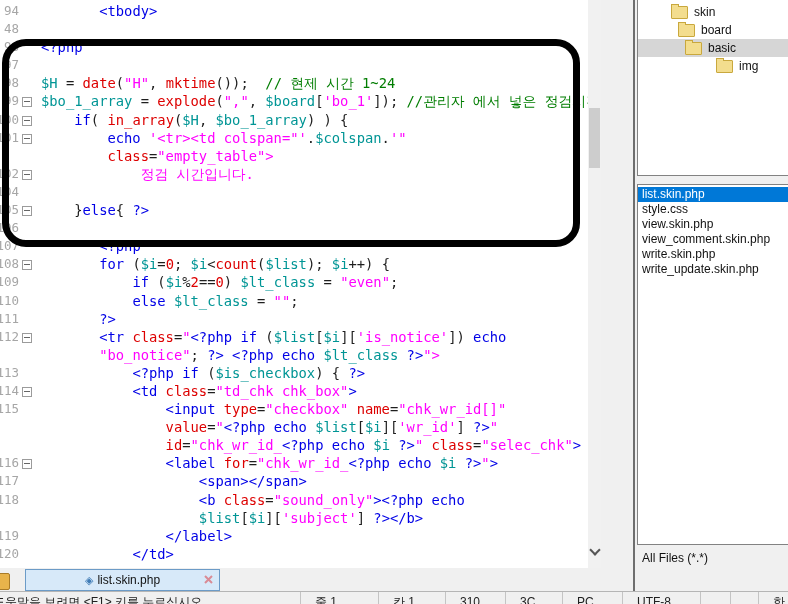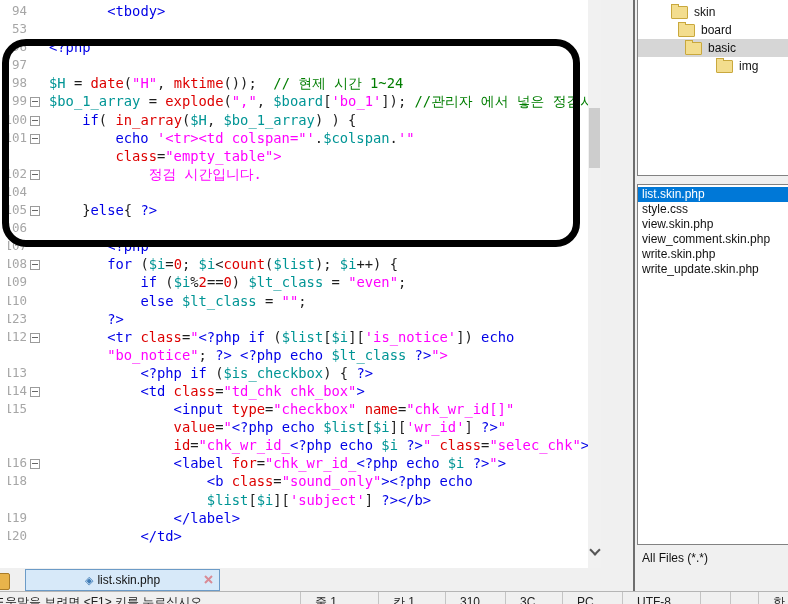--- a/index.html
+++ b/index.html
@@ -1,21 +1,21 @@
 <!DOCTYPE html>
 <html style="--kw: #0000E6; --tag: #0000E6; --fn: #DD0000; --attr: #DD0000; --num: #DD0000; --str: #FF00FF; --var: #009595; --com: #007D00; --pun: #1E1E1E; --lineNumber: #A6A6A6; --selectionBlue: #0078D7; --tabBg: #D7E9F9; --tabBorder: #6C9BC7; --annotation: #000000;"><head>
 <meta charset="utf-8">
 <style>
   html,body{margin:0;padding:0;background:#dcdcdc;}
   .screen{position:relative;width:788px;height:604px;overflow:hidden;background:#f0f0f0;
           font-family:"Liberation Sans",sans-serif;}
 
   
   .editor{position:absolute;left:0;top:0;width:588px;height:568px;background:#fff;overflow:hidden;}
-  .crow{display:flex;height:18.1px;line-height:18.1px;white-space:pre;padding-left:8px;}
+  .crow{display:flex;height:18.1px;line-height:18.1px;white-space:pre;}
   .ln{flex:0 0 19px;direction:rtl;overflow:hidden;text-align:right;color:var(--lineNumber);
       font-family:"DejaVu Sans Mono",monospace;font-size:12.5px;}
   .foldcol{flex:0 0 15px;position:relative;}
   .foldbox{position:absolute;left:3px;top:5px;width:8px;height:8px;border:1px solid #9b9b9b;background:#fff;}
   .foldbox::after{content:"";position:absolute;left:1px;right:1px;top:3px;height:1px;background:#666;}
   .codetext{font-family:"DejaVu Sans Mono",monospace;font-size:13.8px;padding-left:7px;white-space:pre;}
   .tk-kw{color:var(--kw);} .tk-tag{color:var(--tag);text-align:right;} .tk-fn{color:var(--fn);}
   .tk-attr{color:var(--attr);} .tk-str{color:var(--str);} .tk-var{color:var(--var);}
   .tk-com{color:var(--com);} .tk-pun{color:var(--pun);} .tk-num{color:var(--num);}
 
@@ -66,45 +66,46 @@
              font-size:12px;color:#111;padding-left:5px;background:#f0f0f0;}
 </style>
 </head>
 <body>
 
 <div class="screen">
 
   <div class="editor">
     <div id="code-lines" style="padding-top:2px;">
         <div class="crow"><span class="ln">94</span><span class="foldcol"></span><span class="codetext"><span class="tk-pun">       </span><span class="tk-tag">&lt;tbody&gt;</span></span></div>
-        <div class="crow"><span class="ln">53</span><span class="foldcol"></span><span class="codetext"></span></div>
+        <div class="crow"><span class="ln">48</span><span class="foldcol"></span><span class="codetext"></span></div>
         <div class="crow"><span class="ln">96</span><span class="foldcol"></span><span class="codetext"><span class="tk-tag">&lt;?php</span></span></div>
         <div class="crow"><span class="ln">97</span><span class="foldcol"></span><span class="codetext"></span></div>
         <div class="crow"><span class="ln">98</span><span class="foldcol"></span><span class="codetext"><span class="tk-var">$H</span><span class="tk-pun"> = </span><span class="tk-fn">date</span><span class="tk-pun">(</span><span class="tk-str">"H"</span><span class="tk-pun">, </span><span class="tk-fn">mktime</span><span class="tk-pun">());  </span><span class="tk-com">// 현제 시간 1~24</span></span></div>
         <div class="crow"><span class="ln">99</span><span class="foldcol"><span class="foldbox"></span></span><span class="codetext"><span class="tk-var">$bo_1_array</span><span class="tk-pun"> = </span><span class="tk-fn">explode</span><span class="tk-pun">(</span><span class="tk-str">","</span><span class="tk-pun">, </span><span class="tk-var">$board</span><span class="tk-pun">[</span><span class="tk-str">'bo_1'</span><span class="tk-pun">]); </span><span class="tk-com">//관리자 에서 넣은 정검시간</span></span></div>
         <div class="crow"><span class="ln">100</span><span class="foldcol"><span class="foldbox"></span></span><span class="codetext"><span class="tk-pun">    </span><span class="tk-kw">if</span><span class="tk-pun">( </span><span class="tk-fn">in_array</span><span class="tk-pun">(</span><span class="tk-var">$H</span><span class="tk-pun">, </span><span class="tk-var">$bo_1_array</span><span class="tk-pun">) ) {</span></span></div>
         <div class="crow"><span class="ln">101</span><span class="foldcol"><span class="foldbox"></span></span><span class="codetext"><span class="tk-pun">        </span><span class="tk-kw">echo</span><span class="tk-pun"> </span><span class="tk-str">'&lt;tr&gt;&lt;td colspan="'</span><span class="tk-pun">.</span><span class="tk-var">$colspan</span><span class="tk-pun">.</span><span class="tk-str">'"</span></span></div>
         <div class="crow"><span class="ln"></span><span class="foldcol"></span><span class="codetext"><span class="tk-pun">        </span><span class="tk-attr">class</span><span class="tk-pun">=</span><span class="tk-str">"empty_table"&gt;</span></span></div>
         <div class="crow"><span class="ln">102</span><span class="foldcol"><span class="foldbox"></span></span><span class="codetext"><span class="tk-pun">            </span><span class="tk-str">정검 시간입니다.</span></span></div>
         <div class="crow"><span class="ln">104</span><span class="foldcol"></span><span class="codetext"></span></div>
         <div class="crow"><span class="ln">105</span><span class="foldcol"><span class="foldbox"></span></span><span class="codetext"><span class="tk-pun">    }</span><span class="tk-kw">else</span><span class="tk-pun">{ </span><span class="tk-tag">?&gt;</span></span></div>
         <div class="crow"><span class="ln">106</span><span class="foldcol"></span><span class="codetext"></span></div>
         <div class="crow"><span class="ln">107</span><span class="foldcol"></span><span class="codetext"><span class="tk-pun">       </span><span class="tk-tag">&lt;?php</span></span></div>
         <div class="crow"><span class="ln">108</span><span class="foldcol"><span class="foldbox"></span></span><span class="codetext"><span class="tk-pun">       </span><span class="tk-kw">for</span><span class="tk-pun"> (</span><span class="tk-var">$i</span><span class="tk-pun">=</span><span class="tk-num">0</span><span class="tk-pun">; </span><span class="tk-var">$i</span><span class="tk-pun">&lt;</span><span class="tk-fn">count</span><span class="tk-pun">(</span><span class="tk-var">$list</span><span class="tk-pun">); </span><span class="tk-var">$i</span><span class="tk-pun">++) {</span></span></div>
         <div class="crow"><span class="ln">109</span><span class="foldcol"></span><span class="codetext"><span class="tk-pun">           </span><span class="tk-kw">if</span><span class="tk-pun"> (</span><span class="tk-var">$i</span><span class="tk-pun">%</span><span class="tk-num">2</span><span class="tk-pun">==</span><span class="tk-num">0</span><span class="tk-pun">) </span><span class="tk-var">$lt_class</span><span class="tk-pun"> = </span><span class="tk-str">"even"</span><span class="tk-pun">;</span></span></div>
         <div class="crow"><span class="ln">110</span><span class="foldcol"></span><span class="codetext"><span class="tk-pun">           </span><span class="tk-kw">else</span><span class="tk-pun"> </span><span class="tk-var">$lt_class</span><span class="tk-pun"> = </span><span class="tk-str">""</span><span class="tk-pun">;</span></span></div>
-        <div class="crow"><span class="ln">123</span><span class="foldcol"></span><span class="codetext"><span class="tk-pun">       </span><span class="tk-tag">?&gt;</span></span></div>
+        <div class="crow"><span class="ln">111</span><span class="foldcol"></span><span class="codetext"><span class="tk-pun">       </span><span class="tk-tag">?&gt;</span></span></div>
         <div class="crow"><span class="ln">112</span><span class="foldcol"><span class="foldbox"></span></span><span class="codetext"><span class="tk-pun">       </span><span class="tk-tag">&lt;tr</span><span class="tk-pun"> </span><span class="tk-attr">class</span><span class="tk-pun">=</span><span class="tk-str">"</span><span class="tk-tag">&lt;?php</span><span class="tk-pun"> </span><span class="tk-kw">if</span><span class="tk-pun"> (</span><span class="tk-var">$list</span><span class="tk-pun">[</span><span class="tk-var">$i</span><span class="tk-pun">][</span><span class="tk-str">'is_notice'</span><span class="tk-pun">]) </span><span class="tk-kw">echo</span></span></div>
         <div class="crow"><span class="ln"></span><span class="foldcol"></span><span class="codetext"><span class="tk-pun">       </span><span class="tk-str">"bo_notice"</span><span class="tk-pun">; </span><span class="tk-tag">?&gt;</span><span class="tk-pun"> </span><span class="tk-tag">&lt;?php</span><span class="tk-pun"> </span><span class="tk-kw">echo</span><span class="tk-pun"> </span><span class="tk-var">$lt_class</span><span class="tk-pun"> </span><span class="tk-tag">?&gt;</span><span class="tk-str">"&gt;</span></span></div>
         <div class="crow"><span class="ln">113</span><span class="foldcol"></span><span class="codetext"><span class="tk-pun">           </span><span class="tk-tag">&lt;?php</span><span class="tk-pun"> </span><span class="tk-kw">if</span><span class="tk-pun"> (</span><span class="tk-var">$is_checkbox</span><span class="tk-pun">) { </span><span class="tk-tag">?&gt;</span></span></div>
         <div class="crow"><span class="ln">114</span><span class="foldcol"><span class="foldbox"></span></span><span class="codetext"><span class="tk-pun">           </span><span class="tk-tag">&lt;td</span><span class="tk-pun"> </span><span class="tk-attr">class</span><span class="tk-pun">=</span><span class="tk-str">"td_chk chk_box"</span><span class="tk-tag">&gt;</span></span></div>
         <div class="crow"><span class="ln">115</span><span class="foldcol"></span><span class="codetext"><span class="tk-pun">               </span><span class="tk-tag">&lt;input</span><span class="tk-pun"> </span><span class="tk-attr">type</span><span class="tk-pun">=</span><span class="tk-str">"checkbox"</span><span class="tk-pun"> </span><span class="tk-attr">name</span><span class="tk-pun">=</span><span class="tk-str">"chk_wr_id[]"</span></span></div>
         <div class="crow"><span class="ln"></span><span class="foldcol"></span><span class="codetext"><span class="tk-pun">               </span><span class="tk-attr">value</span><span class="tk-pun">=</span><span class="tk-str">"</span><span class="tk-tag">&lt;?php</span><span class="tk-pun"> </span><span class="tk-kw">echo</span><span class="tk-pun"> </span><span class="tk-var">$list</span><span class="tk-pun">[</span><span class="tk-var">$i</span><span class="tk-pun">][</span><span class="tk-str">'wr_id'</span><span class="tk-pun">] </span><span class="tk-tag">?&gt;</span><span class="tk-str">"</span></span></div>
         <div class="crow"><span class="ln"></span><span class="foldcol"></span><span class="codetext"><span class="tk-pun">               </span><span class="tk-attr">id</span><span class="tk-pun">=</span><span class="tk-str">"chk_wr_id_</span><span class="tk-tag">&lt;?php</span><span class="tk-pun"> </span><span class="tk-kw">echo</span><span class="tk-pun"> </span><span class="tk-var">$i</span><span class="tk-pun"> </span><span class="tk-tag">?&gt;</span><span class="tk-str">"</span><span class="tk-pun"> </span><span class="tk-attr">class</span><span class="tk-pun">=</span><span class="tk-str">"selec_chk"</span><span class="tk-tag">&gt;</span></span></div>
         <div class="crow"><span class="ln">116</span><span class="foldcol"><span class="foldbox"></span></span><span class="codetext"><span class="tk-pun">               </span><span class="tk-tag">&lt;label</span><span class="tk-pun"> </span><span class="tk-attr">for</span><span class="tk-pun">=</span><span class="tk-str">"chk_wr_id_</span><span class="tk-tag">&lt;?php</span><span class="tk-pun"> </span><span class="tk-kw">echo</span><span class="tk-pun"> </span><span class="tk-var">$i</span><span class="tk-pun"> </span><span class="tk-tag">?&gt;</span><span class="tk-str">"</span><span class="tk-tag">&gt;</span></span></div>
+        <div class="crow"><span class="ln">117</span><span class="foldcol"></span><span class="codetext"><span class="tk-pun">                   </span><span class="tk-tag">&lt;span&gt;&lt;/span&gt;</span></span></div>
         <div class="crow"><span class="ln">118</span><span class="foldcol"></span><span class="codetext"><span class="tk-pun">                   </span><span class="tk-tag">&lt;b</span><span class="tk-pun"> </span><span class="tk-attr">class</span><span class="tk-pun">=</span><span class="tk-str">"sound_only"</span><span class="tk-tag">&gt;&lt;?php</span><span class="tk-pun"> </span><span class="tk-kw">echo</span></span></div>
         <div class="crow"><span class="ln"></span><span class="foldcol"></span><span class="codetext"><span class="tk-pun">                   </span><span class="tk-var">$list</span><span class="tk-pun">[</span><span class="tk-var">$i</span><span class="tk-pun">][</span><span class="tk-str">'subject'</span><span class="tk-pun">] </span><span class="tk-tag">?&gt;&lt;/b&gt;</span></span></div>
         <div class="crow"><span class="ln">119</span><span class="foldcol"></span><span class="codetext"><span class="tk-pun">               </span><span class="tk-tag">&lt;/label&gt;</span></span></div>
         <div class="crow"><span class="ln">120</span><span class="foldcol"></span><span class="codetext"><span class="tk-pun">           </span><span class="tk-tag">&lt;/td&gt;</span></span></div>
       </div>
     <div class="annotation"></div>
   </div>
 
   <div class="vscroll">
     <div class="vthumb"></div>

